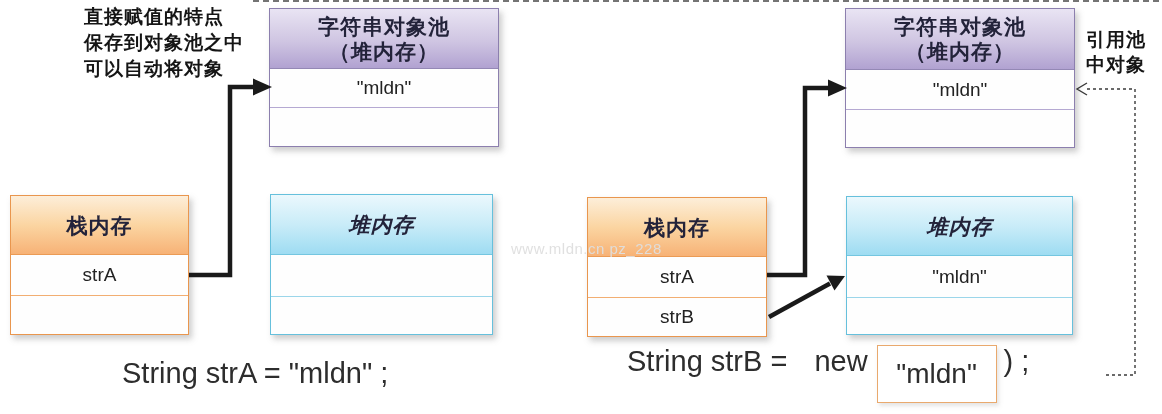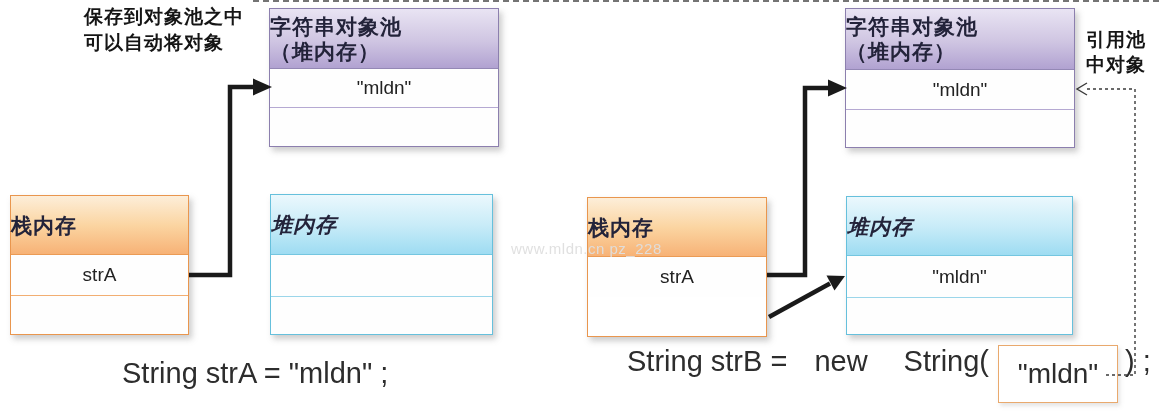--- a/index.html
+++ b/index.html
@@ -3,21 +3,21 @@
 <meta charset="utf-8">
 <style>
   html,body{margin:0;padding:0;background:#ffffff;}
   #canvas{
     position:relative;width:1162px;height:414px;background:#ffffff;overflow:hidden;
     font-family:"Liberation Sans","DejaVu Sans",sans-serif;
   }
   
   .membox{position:absolute;display:flex;flex-direction:column;background:#ffffff;
     box-shadow:3px 4px 6px rgba(110,110,110,0.35);box-sizing:border-box;}
-  .membox .hdr{display:flex;flex-direction:column;justify-content:center;align-items:flex-start;
+  .membox .hdr{display:flex;flex-direction:column;justify-content:center;align-items:center;
     font-weight:bold;color:#23233a;font-size:21px;line-height:25px;letter-spacing:1px;}
   .membox .row{display:flex;justify-content:center;align-items:center;
     font-size:19px;color:#222;background:#fefefe;}
   .membox .row.grow{flex:1;}
   
   .purple{border:1.5px solid #8c7fae;}
   .purple .hdr{background:linear-gradient(#e9e4f3 0%,#cfc5e2 55%,#b1a2d1 100%);
     border-bottom:1.5px solid #9488b5;}
   .purple .row + .row{border-top:1px solid #b5a9d2;}
   
@@ -45,20 +45,21 @@
   svg.overlay{position:absolute;left:0;top:0;z-index:5;pointer-events:none;}
 </style>
 </head>
 <body>
 
 <div id="canvas">
 
   <div class="topline"></div>
 
   <div class="annot" style="left:84px;top:4px;">
+    <div>直接赋值的特点</div>
     <div>保存到对象池之中</div>
     <div>可以自动将对象</div>
   </div>
 
   <div class="membox purple" style="left:269px;top:8px;width:230px;height:139px;">
     <div class="hdr" style="height:59px;">
       <div>字符串对象池</div>
       <div>（堆内存）</div>
     </div>
     <div class="row" style="height:38px;">"mldn"</div>
@@ -89,32 +90,32 @@
   </div>
 
   <div class="annot" style="left:1086px;top:27px;line-height:25px;">
     <div>引用池</div>
     <div>中对象</div>
   </div>
 
   <div class="membox orange" style="left:587px;top:197px;width:180px;height:140px;">
     <div class="hdr" style="height:58px;">栈内存</div>
     <div class="row" style="height:40px;">strA</div>
+    <div class="row grow">strB</div>
   </div>
 
   <div class="membox blue" style="left:846px;top:196px;width:227px;height:139px;">
     <div class="hdr" style="height:58px;">堆内存</div>
     <div class="row" style="height:41px;">"mldn"</div>
     <div class="row grow"></div>
   </div>
 
   <div class="code code-right" style="left:627px;top:345px;">
     <span>String strB =</span>
     <span style="margin-left:27px;">new</span>
-    <span style="margin-left:36px;">String(</span>
     <span class="lit-box" style="margin-left:9px;">"mldn"</span>
     <span style="margin-left:7px;">) ;</span>
   </div>
 
   <div class="watermark" style="left:511px;top:240px;">www.mldn.cn pz_228</div>
 
   <svg class="overlay" width="1162" height="414" viewBox="0 0 1162 414">
 
     <path d="M189,275 L230,275 L230,87 L256,87" fill="none" stroke="#1a1a1a" stroke-width="4.5"></path>
     <polygon points="272,87 253,78.5 253,95.5" fill="#1a1a1a"></polygon>

